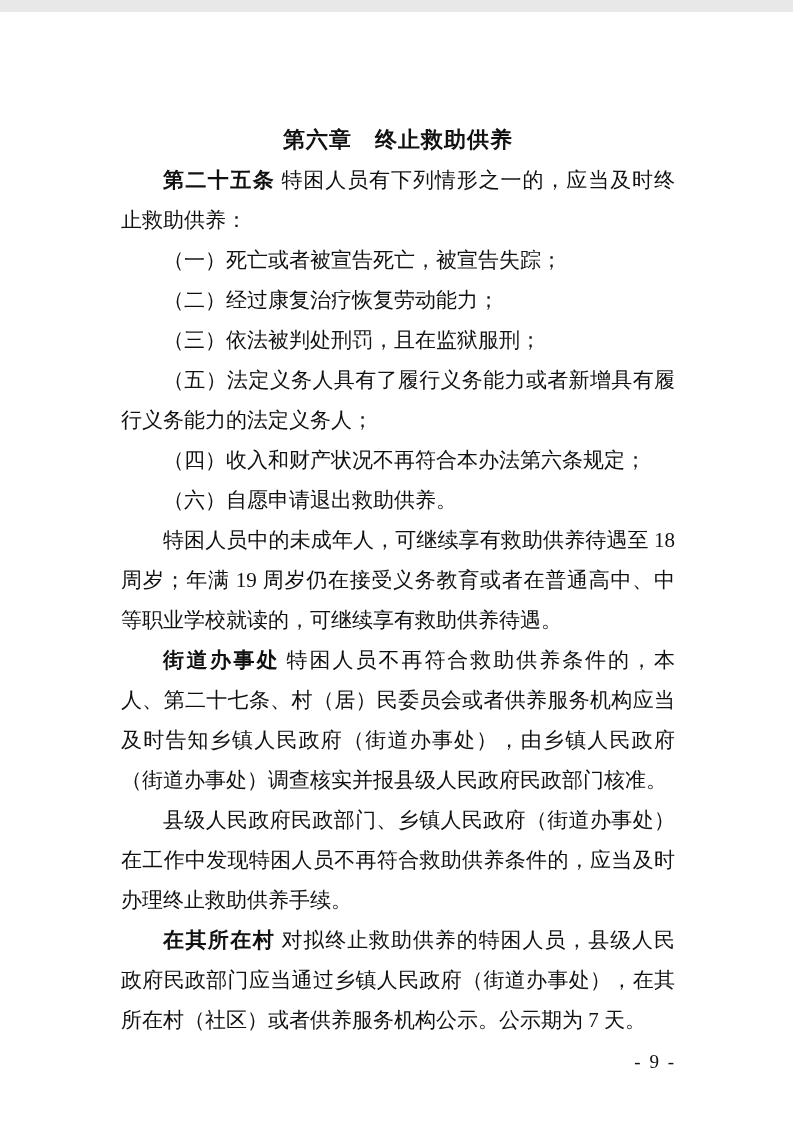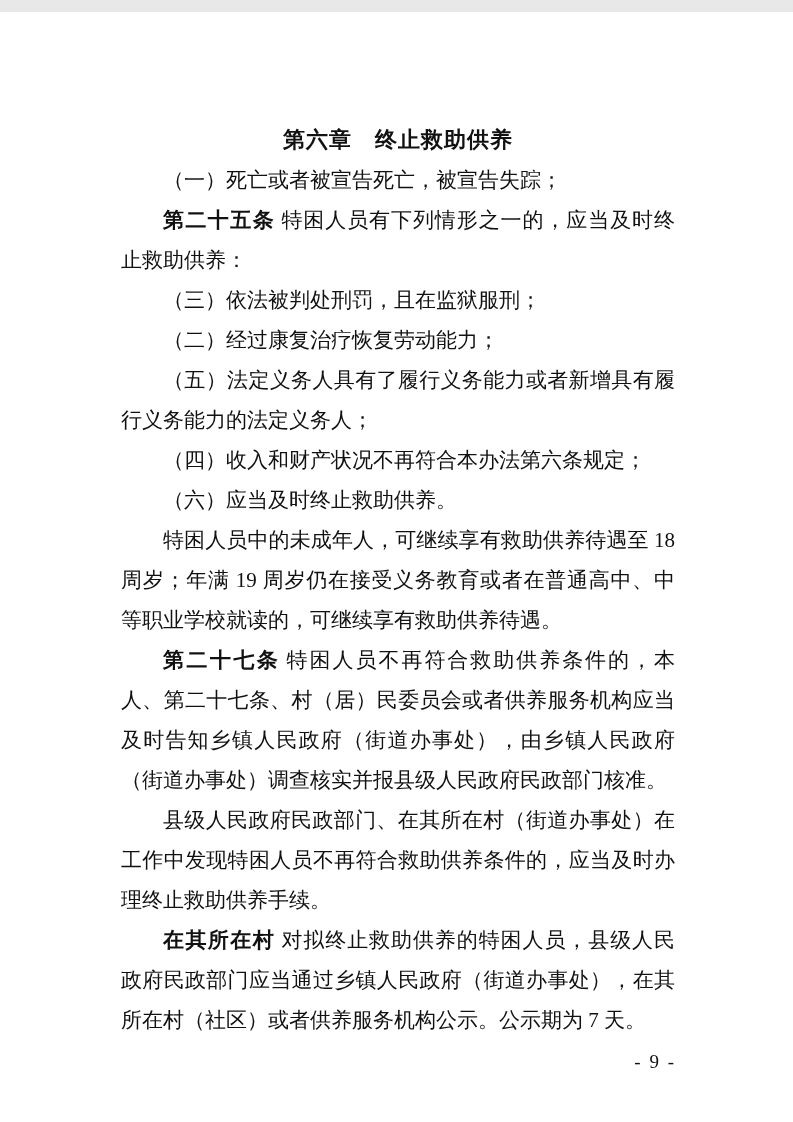--- a/index.html
+++ b/index.html
@@ -57,38 +57,38 @@
   }
 </style>
 </head>
 <body>
 
 <div class="page">
   <div class="content">
 
     <h1 class="chapter-title">第六章　终止救助供养</h1>
 
-    <p class="para">（一）死亡或者被宣告死亡，被宣告失踪；</p>
-
     <p class="para">
       <span class="art-label">第二十五条</span><span>特困人员有下列情形之一的，应当及时终止救助供养：</span>
     </p>
+
+    <p class="para">（一）死亡或者被宣告死亡，被宣告失踪；</p>
+    <p class="para">（二）经过康复治疗恢复劳动能力；</p>
     <p class="para">（三）依法被判处刑罚，且在监狱服刑；</p>
-    <p class="para">（二）经过康复治疗恢复劳动能力；</p>
     <p class="para">（五）法定义务人具有了履行义务能力或者新增具有履行义务能力的法定义务人；</p>
     <p class="para">（四）收入和财产状况不再符合本办法第六条规定；</p>
-    <p class="para">（六）应当及时终止救助供养。</p>
+    <p class="para">（六）自愿申请退出救助供养。</p>
 
     <p class="para">特困人员中的未成年人，可继续享有救助供养待遇至 18 周岁；年满 19 周岁仍在接受义务教育或者在普通高中、中等职业学校就读的，可继续享有救助供养待遇。</p>
 
     <p class="para">
-      <span class="art-label">第二十七条</span><span>特困人员不再符合救助供养条件的，本人、第二十七条、村（居）民委员会或者供养服务机构应当及时告知乡镇人民政府（街道办事处），由乡镇人民政府（街道办事处）调查核实并报县级人民政府民政部门核准。</span>
+      <span class="art-label">街道办事处</span><span>特困人员不再符合救助供养条件的，本人、第二十七条、村（居）民委员会或者供养服务机构应当及时告知乡镇人民政府（街道办事处），由乡镇人民政府（街道办事处）调查核实并报县级人民政府民政部门核准。</span>
     </p>
 
-    <p class="para">县级人民政府民政部门、在其所在村（街道办事处）在工作中发现特困人员不再符合救助供养条件的，应当及时办理终止救助供养手续。</p>
+    <p class="para">县级人民政府民政部门、乡镇人民政府（街道办事处）在工作中发现特困人员不再符合救助供养条件的，应当及时办理终止救助供养手续。</p>
 
     <p class="para">
       <span class="art-label">在其所在村</span><span>对拟终止救助供养的特困人员，县级人民政府民政部门应当通过乡镇人民政府（街道办事处），在其所在村（社区）或者供养服务机构公示。公示期为 7 天。</span>
     </p>
 
   </div>
 
   <div class="page-number">- 9 -</div>
 </div>
 

